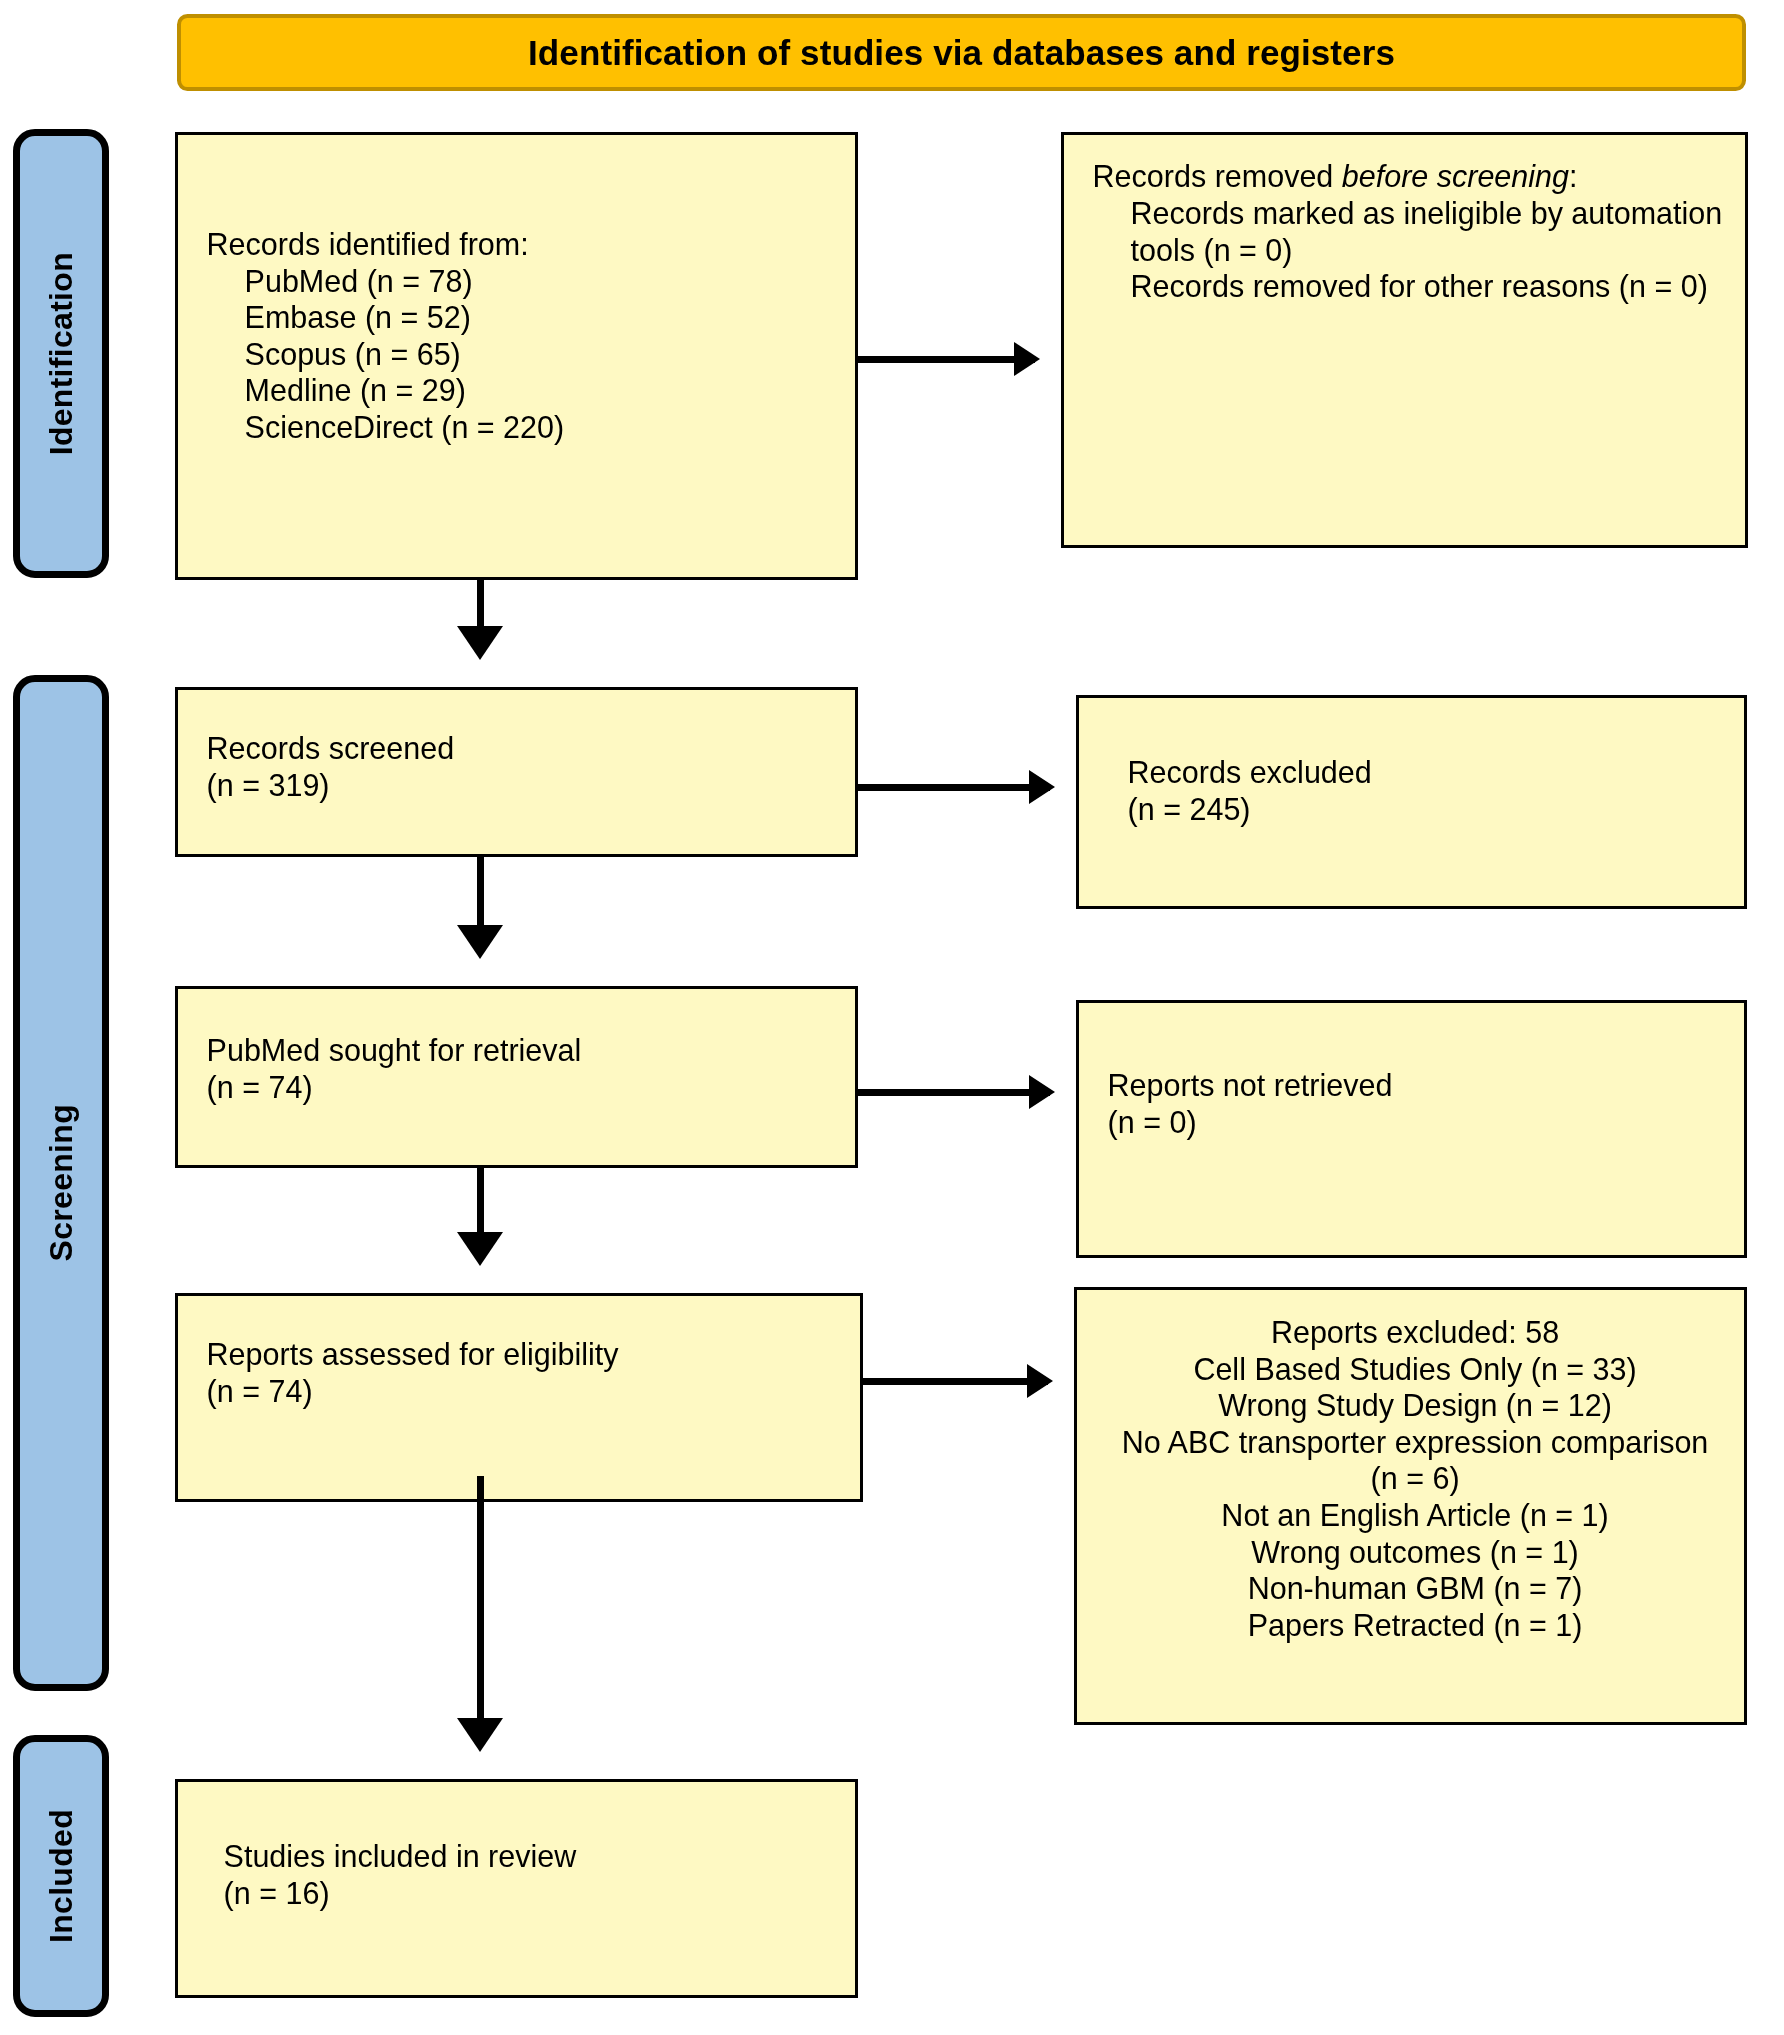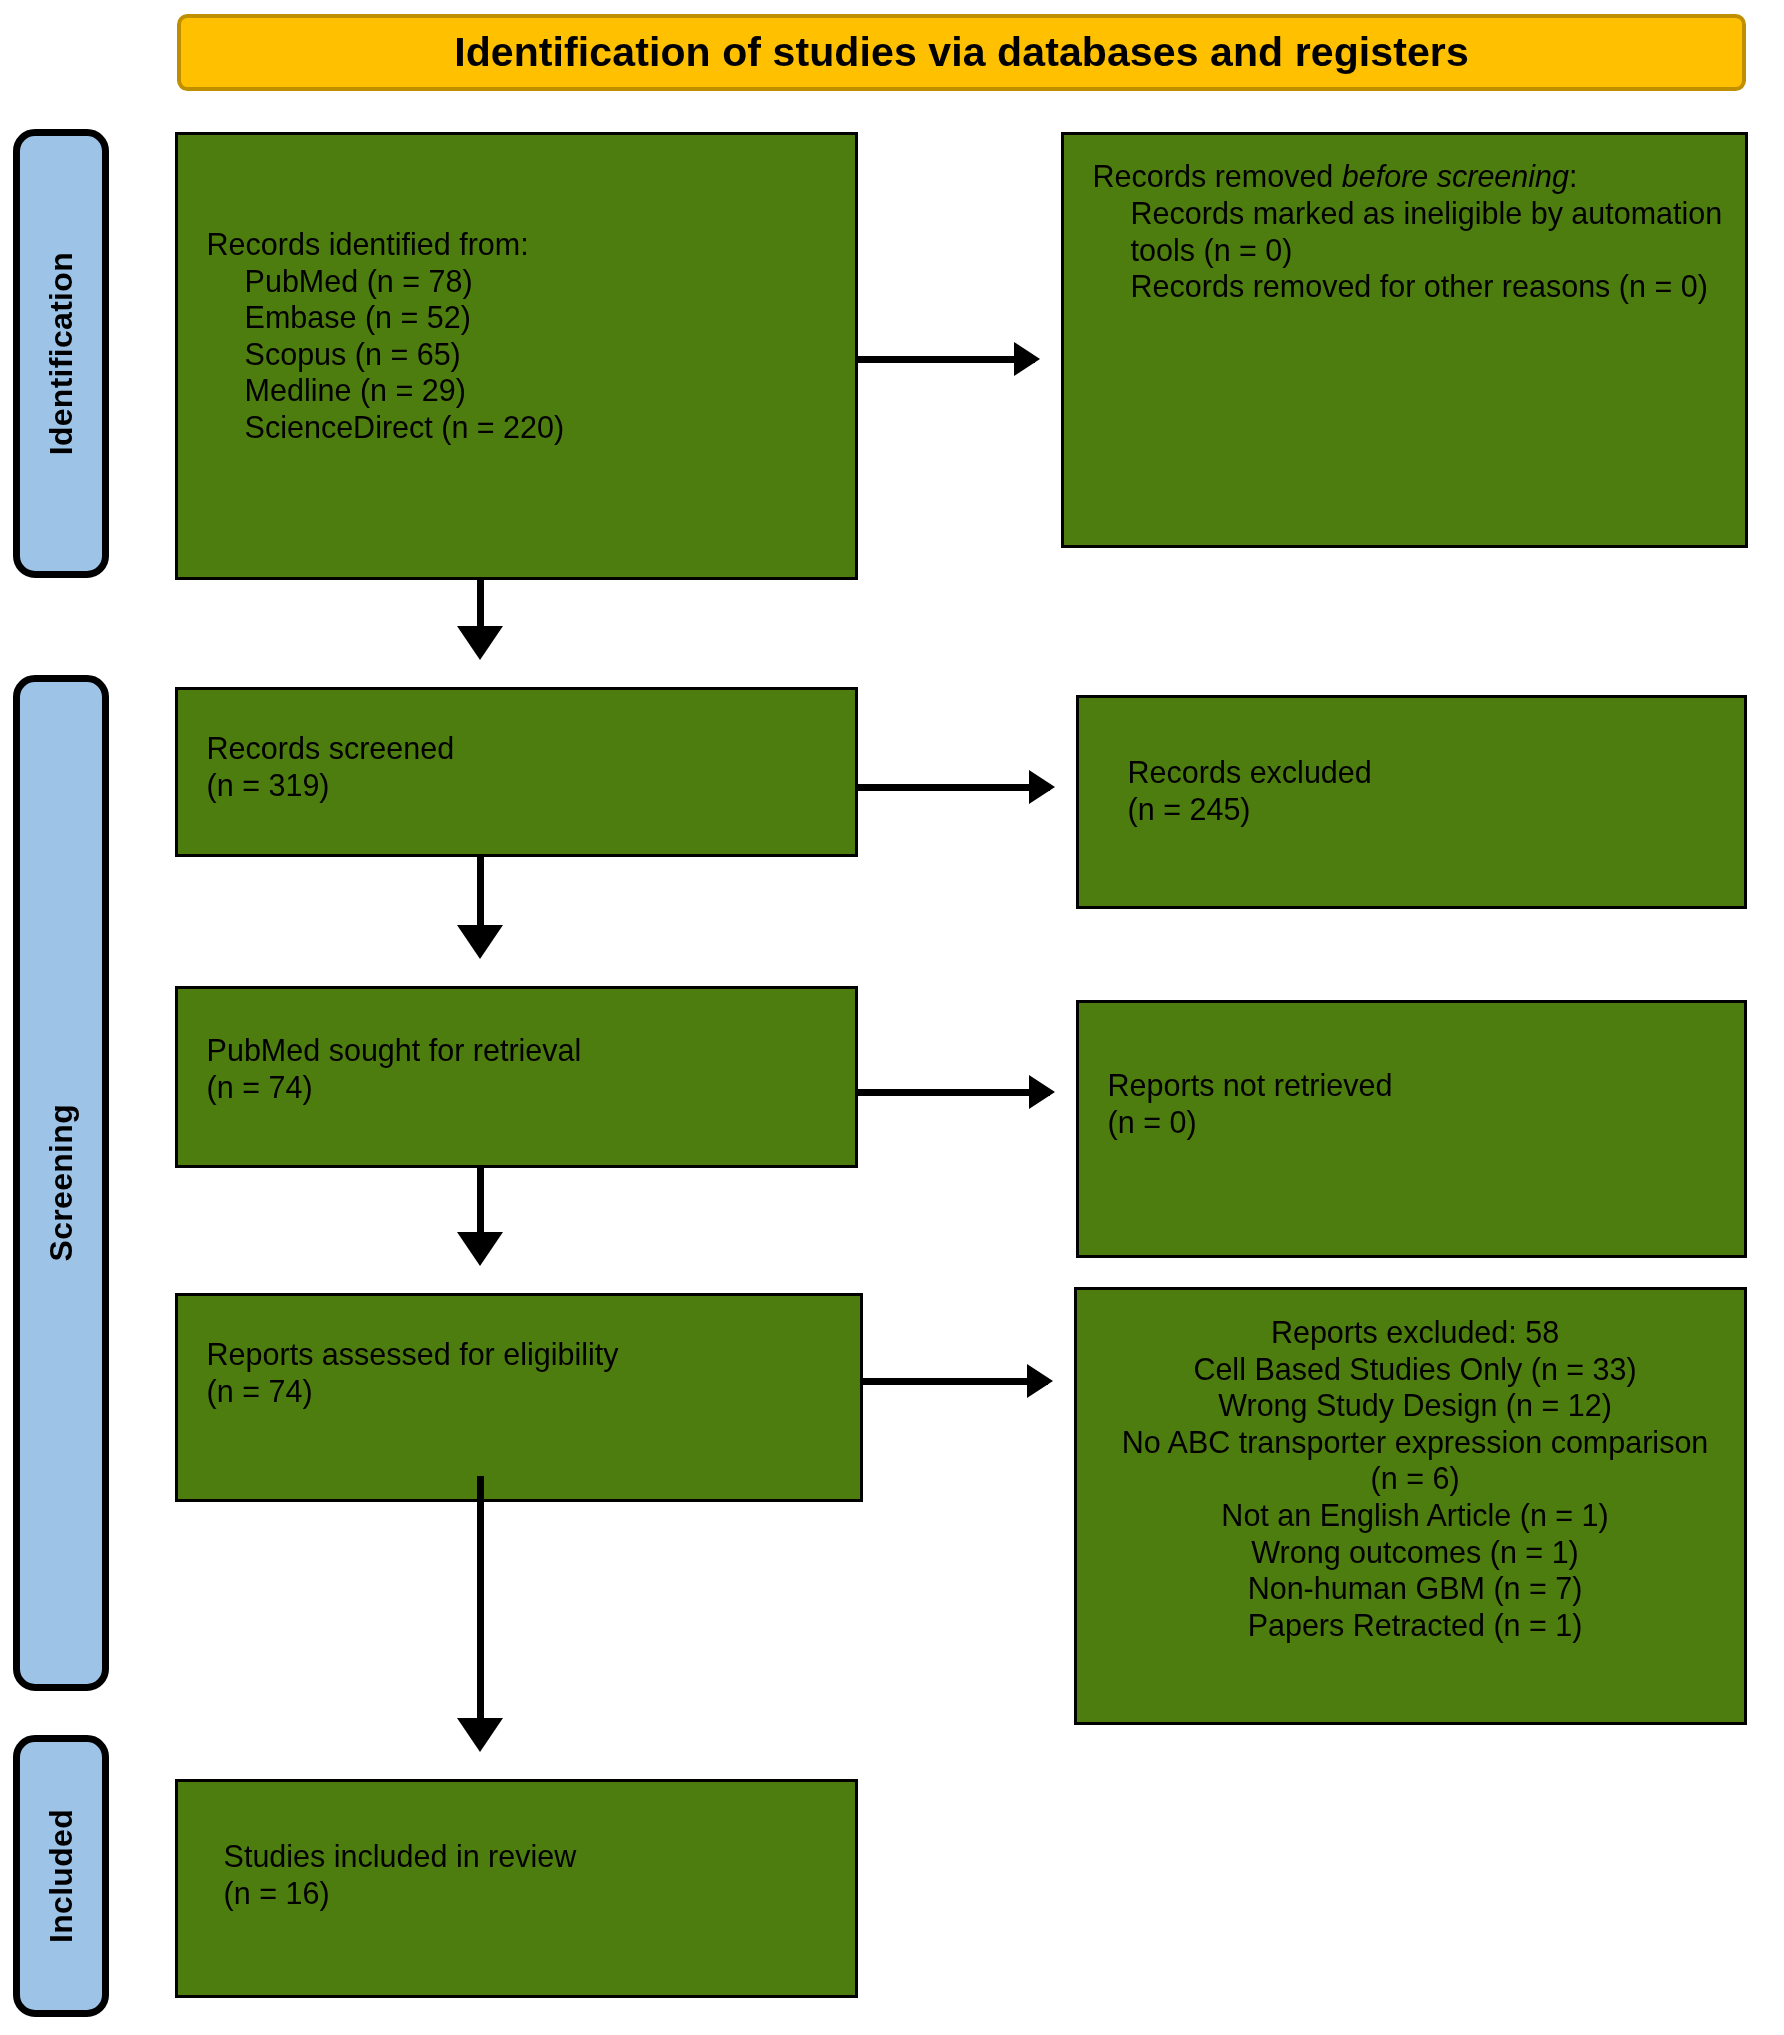--- a/index.html
+++ b/index.html
@@ -25,21 +25,21 @@
     height: 77px;
     background: #FFC000;
     border: 4.5px solid #BF8F00;
     border-radius: 10.4px;
     box-sizing: border-box;
     display: flex;
     align-items: center;
     justify-content: center;
   }
   .title-banner .title-text {
-    font-size: 41px;
+    font-size: 35px;
     font-weight: bold;
     color: #000000;
     letter-spacing: 0.1px;
     text-align: center;
     line-height: 1.1;
   }
 
   
   .stage-pill {
     position: absolute;
@@ -62,21 +62,21 @@
     white-space: nowrap;
     letter-spacing: 0.3px;
   }
   #pill-identification { top: 129px;  height: 449px; }
   #pill-screening     { top: 675px; height: 1016px; }
   #pill-included      { top: 1735px; height: 282px; }
 
   
   .flow-box {
     position: absolute;
-    background: #4d7c0f;
+    background: #fef9c3;
     border: 3.2px solid #000000;
     box-sizing: border-box;
     padding: 4px;
   }
   .box-inner {
     position: absolute;
     left: 28.6px;
     right: 19.5px;
     font-size: 30.5px;
     line-height: 1.20;

